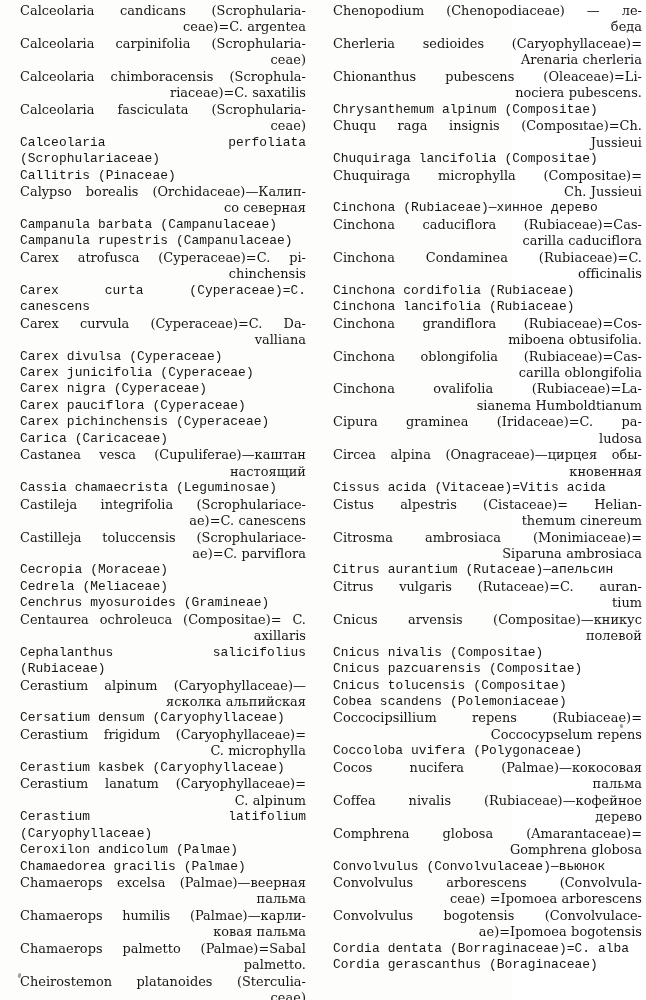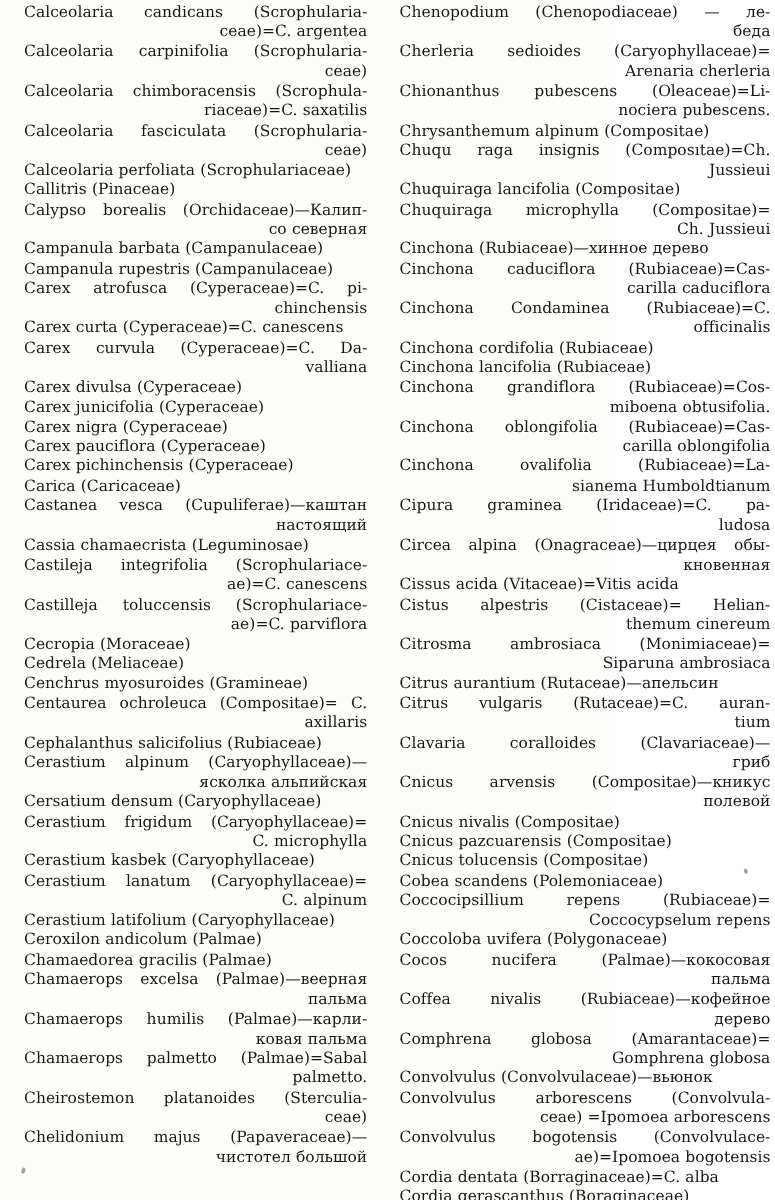--- a/index.html
+++ b/index.html
@@ -74,20 +74,21 @@
   .entry > .lead {
     display: block;
     text-align: justify;
     text-align-last: justify;
     text-indent: 0;
     padding-left: 0;
   }
 
   .entry.single > .lead {
     text-align-last: left;
+    font-family: Liberation Mono, monospace;
   }
 
   
   .speck {
     position: absolute;
     background: #5a5551;
     border-radius: 40%;
     opacity: 0.55;
   }
   #speck-bottom-left {
@@ -328,24 +329,20 @@
           <span class="cont">Siparuna  ambrosiaca</span>
         </p>
         <p class="entry single">
           <span class="lead">Citrus aurantium (Rutaceae)—апельсин</span>
         </p>
         <p class="entry">
           <span class="lead">Citrus  vulgaris (Rutaceae)=C.   auran-</span>
           <span class="cont">tium</span>
         </p>
         <p class="entry">
-          <span class="lead">Clavaria   coralloides   (Clavariaceae)—</span>
-          <span class="cont">гриб</span>
-        </p>
-        <p class="entry">
           <span class="lead">Cnicus  arvensis  (Compositae)—кникус</span>
           <span class="cont">полевой</span>
         </p>
         <p class="entry single">
           <span class="lead">Cnicus  nivalis  (Compositae)</span>
         </p>
         <p class="entry single">
           <span class="lead">Cnicus  pazcuarensis  (Compositae)</span>
         </p>
         <p class="entry single">

